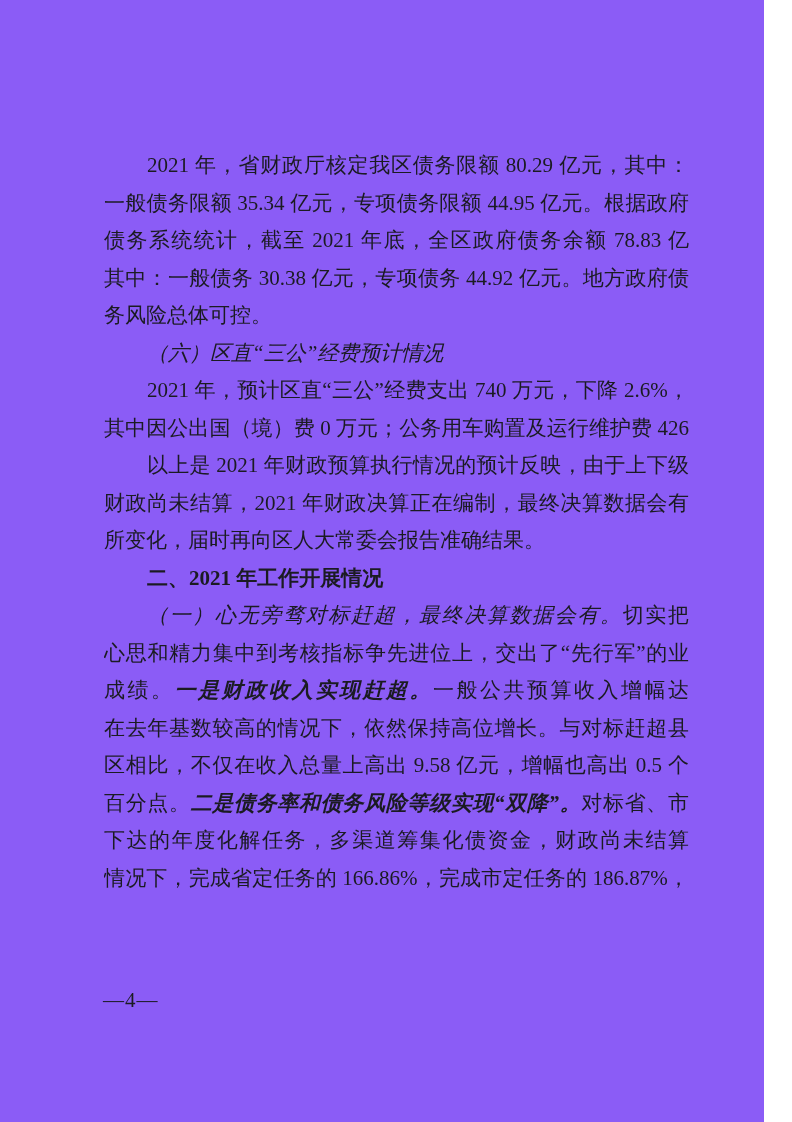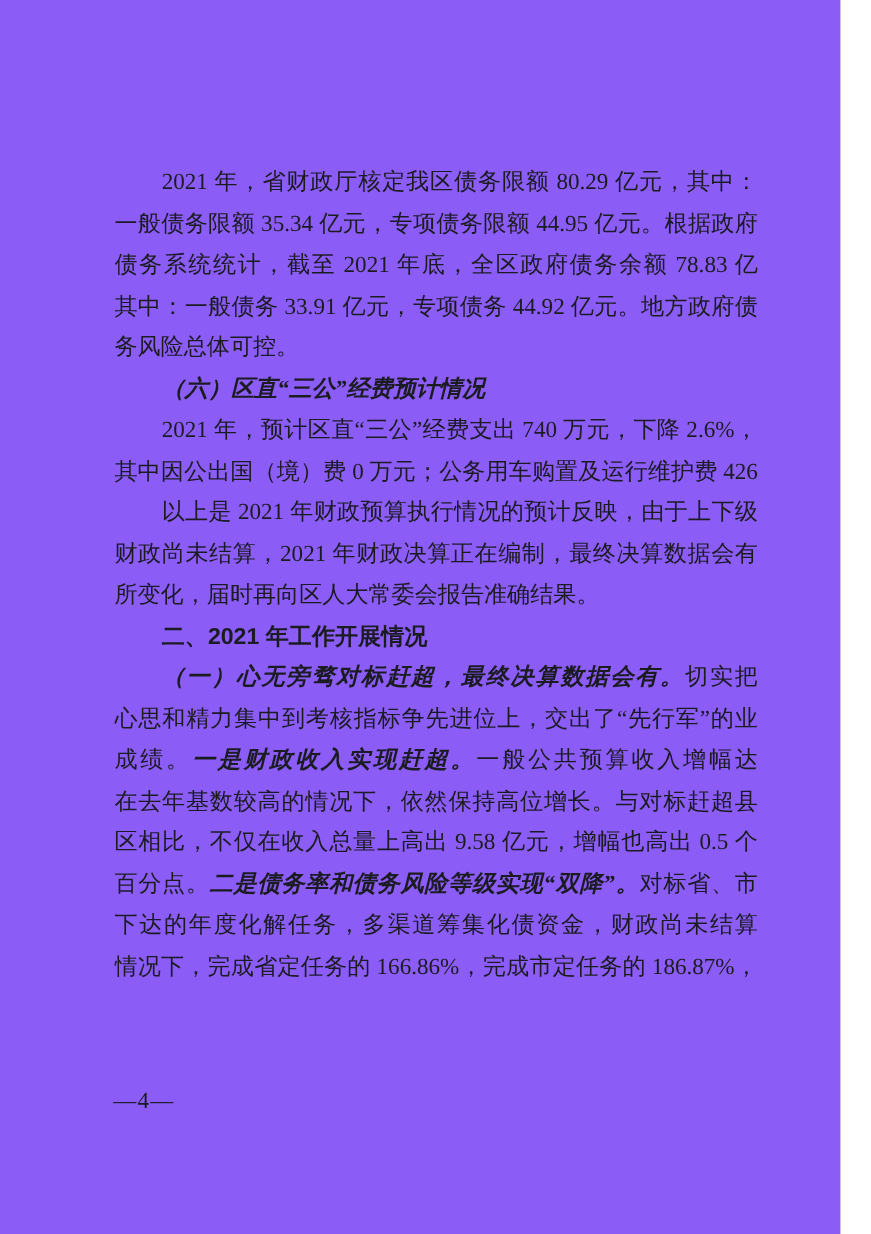--- a/index.html
+++ b/index.html
@@ -29,23 +29,23 @@
     text-align: justify;
     text-justify: inter-character;
     overflow: hidden;
     white-space: nowrap;
   }
   .line.j { text-align-last: justify; white-space: normal; }
   .line.l { text-align-last: left; }
   .line.ind { text-indent: 43px; }
   .seg-normal { font-weight: 400; }
   .seg-bold { font-weight: 700; font-style: italic; }
-  .seg-kai { font-style: italic; font-weight: 700; }
+  .seg-kai { font-style: italic; font-weight: 400; }
   .seg-hei {
-    font-family: Liberation Sans, sans-serif;
+    font-family: Liberation Serif, serif;
     font-weight: 700;
     font-style: normal;
   }
   .page-num {
     position: absolute;
     left: 103px;
     top: 988px;
     font-size: 21px;
     line-height: 24px;
     letter-spacing: 1px;
@@ -53,21 +53,21 @@
   }
 </style>
 </head>
 <body>
 
 <div class="page">
   <div class="body-text" id="body-text">
       <div class="line j ind"><span class="seg-normal">2021 年，省财政厅核定我区债务限额 80.29 亿元，其中：</span></div>
       <div class="line j"><span class="seg-normal">一般债务限额 35.34 亿元，专项债务限额 44.95 亿元。根据政府</span></div>
       <div class="line j"><span class="seg-normal">债务系统统计，截至 2021 年底，全区政府债务余额 78.83 亿元，</span></div>
-      <div class="line j"><span class="seg-normal">其中：一般债务 33.91 亿元，专项债务 44.92 亿元。地方政府债</span></div>
+      <div class="line j"><span class="seg-normal">其中：一般债务 30.38 亿元，专项债务 44.92 亿元。地方政府债</span></div>
       <div class="line l"><span class="seg-normal">务风险总体可控。</span></div>
       <div class="line l ind"><span class="seg-kai">（六）区直“三公”经费预计情况</span></div>
       <div class="line j ind"><span class="seg-normal">2021 年，预计区直“三公”经费支出 740 万元，下降 2.6%，</span></div>
       <div class="line j"><span class="seg-normal">其中因公出国（境）费 0 万元；公务用车购置及运行维护费 426</span></div>
       <div class="line j ind"><span class="seg-normal">以上是 2021 年财政预算执行情况的预计反映，由于上下级</span></div>
       <div class="line j"><span class="seg-normal">财政尚未结算，2021 年财政决算正在编制，最终决算数据会有</span></div>
       <div class="line l"><span class="seg-normal">所变化，届时再向区人大常委会报告准确结果。</span></div>
       <div class="line l ind"><span class="seg-hei">二、2021 年工作开展情况</span></div>
       <div class="line j ind"><span class="seg-kai">（一）心无旁骛对标赶超，最终决算数据会有。</span><span class="seg-normal">切实把</span></div>
       <div class="line j"><span class="seg-normal">心思和精力集中到考核指标争先进位上，交出了“先行军”的业绩</span></div>

